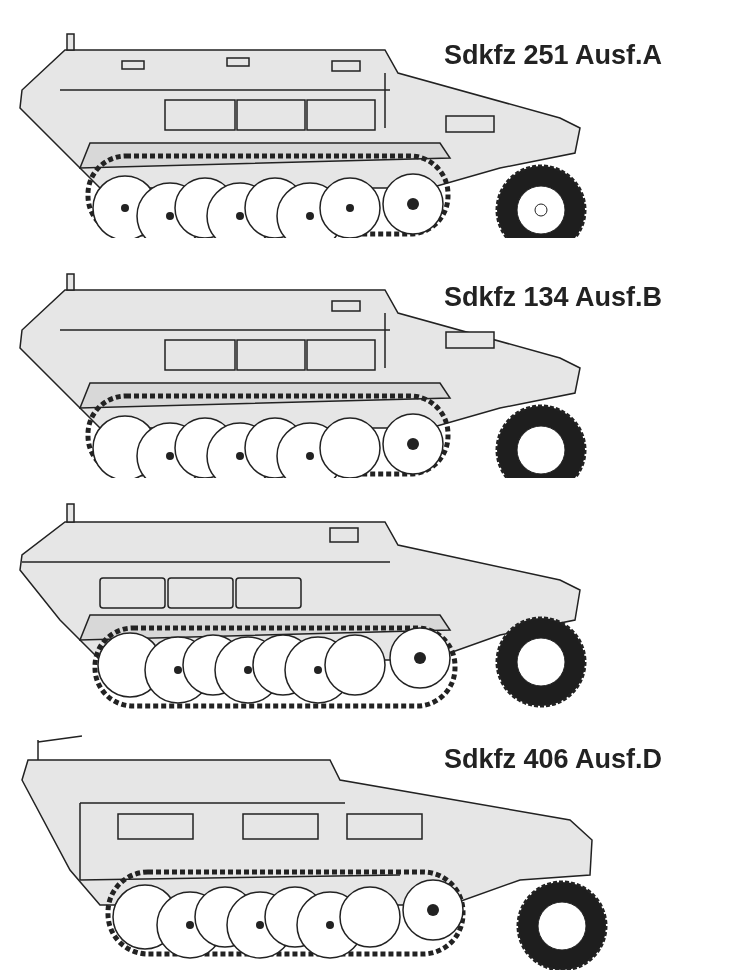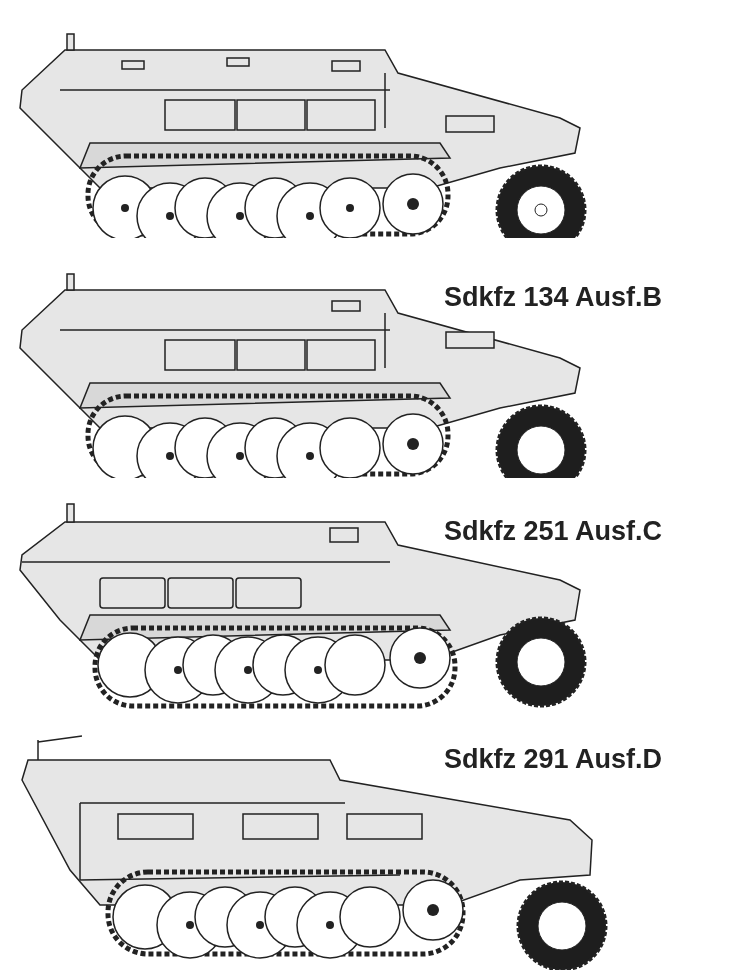--- a/index.html
+++ b/index.html
@@ -43,20 +43,21 @@
         <circle cx="240" cy="188" r="4"></circle>
         <circle cx="310" cy="188" r="4"></circle>
         <circle cx="125" cy="180" r="4"></circle>
         <circle cx="350" cy="180" r="4"></circle>
         <circle cx="413" cy="176" r="6"></circle>
     </g>
     <circle cx="541" cy="182" r="44" fill="#1e1e1e" stroke="#222" stroke-dasharray="4 2" stroke-width="3"></circle>
     <circle cx="541" cy="182" r="24" fill="#fff" stroke="#222"></circle>
     <circle cx="541" cy="182" r="6" fill="none" stroke="#222"></circle>
   </svg>
+  <div class="label" style="left:444px;top:12px;">Sdkfz 251 Ausf.A</div>
 </div>
 
 <div class="panel" style="top:268px;height:210px;">
   <svg width="750" height="210">
     <g stroke="#222" stroke-width="1.5" fill="#e6e6e6">
       <path d="M65 22 L385 22 L398 45 L560 90 L580 100 L575 125 L500 140 L430 160 L100 160 L60 120 L20 80 L22 62 Z"></path>
       <line x1="60" y1="62" x2="390" y2="62"></line>
       <line x1="385" y1="45" x2="385" y2="100"></line>
       <rect x="165" y="72" width="70" height="30"></rect>
       <rect x="237" y="72" width="68" height="30"></rect>
@@ -114,21 +115,20 @@
     </g>
     <g fill="#222">
       <circle cx="178" cy="170" r="4"></circle>
         <circle cx="248" cy="170" r="4"></circle>
         <circle cx="318" cy="170" r="4"></circle>
         <circle cx="420" cy="158" r="6"></circle>
     </g>
     <circle cx="541" cy="162" r="44" fill="#1e1e1e" stroke="#222" stroke-dasharray="4 2" stroke-width="3"></circle>
     <circle cx="541" cy="162" r="24" fill="#fff" stroke="#222"></circle>
   </svg>
-  <div class="label" style="left:444px;top:16px;">Sdkfz 251 Ausf.C</div>
 </div>
 
 <div class="panel" style="top:730px;height:240px;">
   <svg width="750" height="240">
     <g stroke="#222" stroke-width="1.5" fill="#e6e6e6">
       <path d="M28 30 L330 30 L340 50 L570 90 L592 110 L590 145 L520 150 L450 175 L100 175 L70 140 L22 50 Z"></path>
       <line x1="80" y1="73" x2="345" y2="73"></line>
       <line x1="80" y1="73" x2="80" y2="150"></line>
       <line x1="80" y1="150" x2="400" y2="145"></line>
       <rect x="118" y="84" width="75" height="25"></rect>
@@ -150,14 +150,14 @@
     </g>
     <g fill="#222">
       <circle cx="190" cy="195" r="4"></circle>
         <circle cx="260" cy="195" r="4"></circle>
         <circle cx="330" cy="195" r="4"></circle>
         <circle cx="433" cy="180" r="6"></circle>
     </g>
     <circle cx="562" cy="196" r="44" fill="#1e1e1e" stroke="#222" stroke-dasharray="4 2" stroke-width="3"></circle>
     <circle cx="562" cy="196" r="24" fill="#fff" stroke="#222"></circle>
   </svg>
-  <div class="label" style="left:444px;top:14px;">Sdkfz 291 Ausf.D</div>
+  <div class="label" style="left:444px;top:14px;">Sdkfz 406 Ausf.D</div>
 </div>
 
 </body></html>

